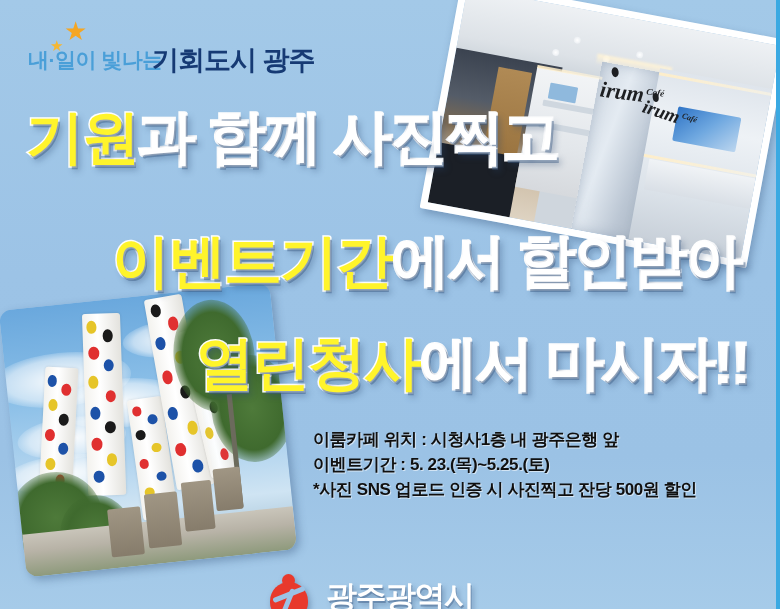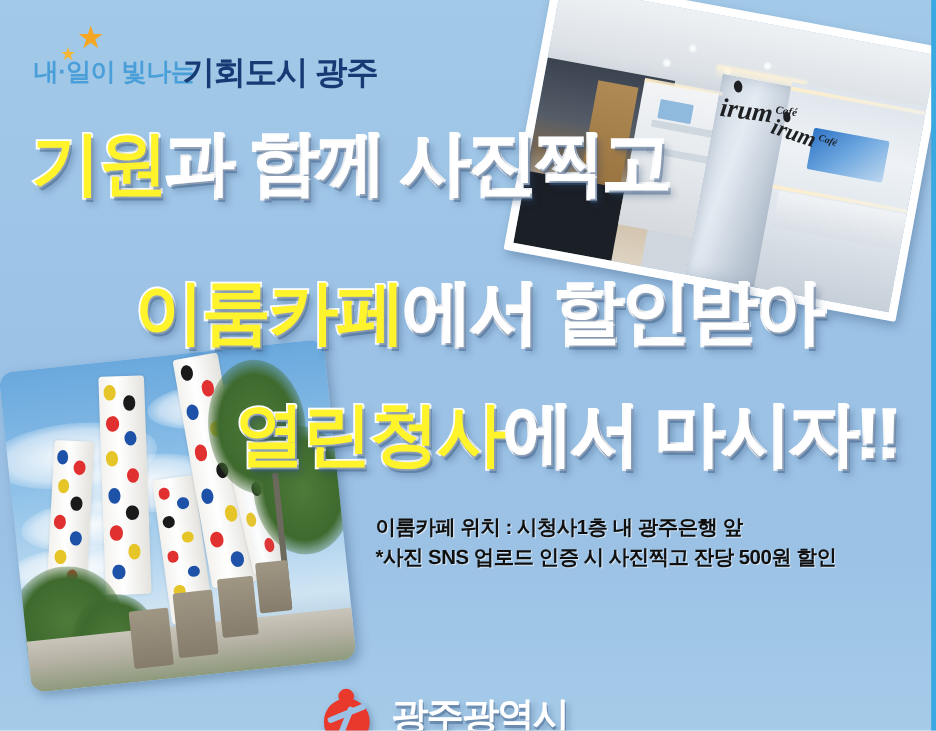--- a/index.html
+++ b/index.html
@@ -471,28 +471,29 @@
     <span class="star-big">★</span>
     <span class="star-small">★</span>
     <span class="slogan">내·일이 빛나는</span>
     <span class="citymark">기회도시 광주</span>
   </div>
 
   <div class="headline" id="line1">
     <span class="hl">기원</span><span class="wh">과 함께 사진찍고</span>
   </div>
   <div class="headline" id="line2">
-    <span class="hl">이룸카페</span><span class="wh">에서 할인받아</span>
+    <span class="hl">이벤트기간</span><span class="wh">에서 할인받아</span>
   </div>
   <div class="headline" id="line3">
     <span class="hl">열린청사</span><span class="wh">에서 마시자!!</span>
   </div>
 
   <div id="details">
     <span class="detail-line">이룸카페 위치 : 시청사1층 내 광주은행 앞</span>
+    <span class="detail-line">이벤트기간 : 5. 23.(목)~5.25.(토)</span>
     <span class="detail-line">*사진 SNS 업로드 인증 시 사진찍고 잔당 500원 할인</span>
   </div>
 
   <div id="footer-logo">
     <span class="mark">
       <span class="body"></span>
       <span class="head"></span>
       <span class="slash1"></span>
       <span class="slash2"></span>
     </span>

